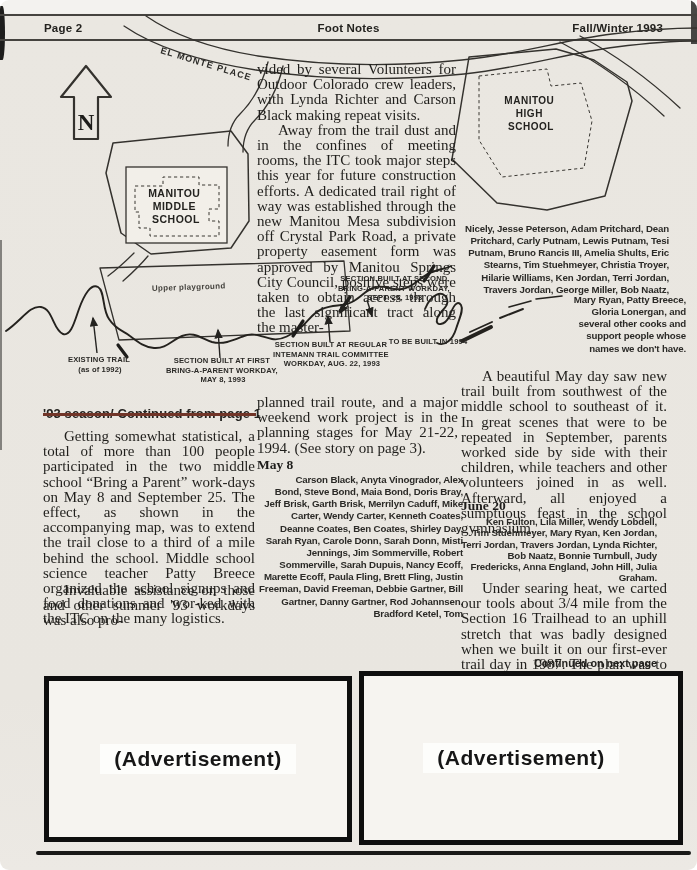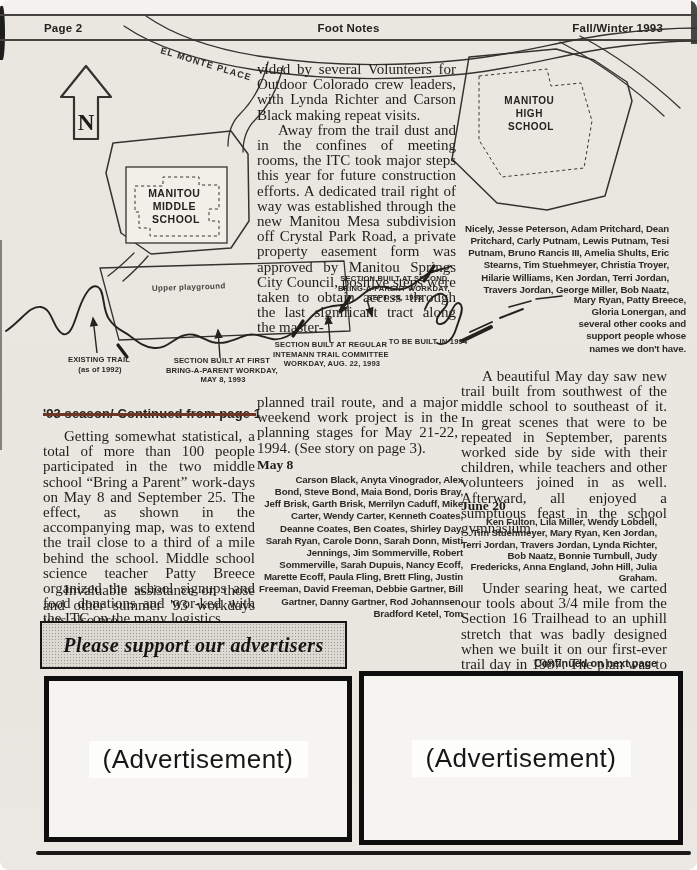--- a/index.html
+++ b/index.html
@@ -25,21 +25,21 @@
   .banner{
     border:2px solid #161616;
     background-color:#dcd9d3;
     background-image:radial-gradient(#9b978f 0.8px, rgba(0,0,0,0) 0.9px);
     background-size:3px 3px;
     display:flex;align-items:center;justify-content:center;
   }
   .banner-text{font-family:"Liberation Serif",serif;font-weight:bold;font-style:italic;font-size:20px;color:#141414;letter-spacing:.4px;}
   .adbox{border:5px solid #0e0e0e;background:#f6f4f0;display:flex;align-items:center;justify-content:center;}
   .ad-strip{background:#fdfdfb;padding:3px 14px;}
-  .ad-text{font-family:"Liberation Sans",sans-serif;font-weight:normal;font-size:26px;color:#161616;letter-spacing:.5px;}
+  .ad-text{font-family:"Liberation Sans",sans-serif;font-weight:bold;font-size:21px;color:#161616;letter-spacing:.5px;}
   .bottom-rule{background:#191918;height:4px;border-radius:2px;}
   .mark{background:#1d1d1c;}
   
   .ln{fill:none;stroke:#34322e;stroke-width:1.3;stroke-linecap:round;stroke-linejoin:round;}
   .lot{stroke-width:1.5;}
   .bld{fill:#f2efe9;stroke:#34322e;stroke-width:1.3;}
   .dashed{fill:none;stroke:#3a3833;stroke-width:1;stroke-dasharray:3.2 2.8;}
   .trail{fill:none;stroke:#24221e;stroke-width:1.9;stroke-linecap:round;}
   .tick{stroke:#1d1c1a;stroke-width:3.2;stroke-linecap:round;}
   .thin{stroke-width:1.6;}
@@ -175,23 +175,20 @@
 
   <div class="abs season-head" style="left:43px;top:393px;width:224px;">'93 season/ Continued from page 1</div>
   <div class="abs season-rule" style="left:43px;top:413px;width:213px;"></div>
   <div class="abs serif indent" style="left:43px;top:429px;width:212px;">Getting somewhat statistical, a total of more than 100 people participated in the two middle school “Bring a Parent” work-days on May 8 and September 25. The effect, as shown in the accompanying map, was to extend the trail close to a third of a mile behind the school. Middle school science teacher Patty Breece organized the school signups and food donations and wor-ked with the ITC on the many logistics.</div>
   <div class="abs serif indent" style="left:43px;top:583px;width:212px;">Invaluable assistance on those and other summer '93 workdays was also pro-</div>
 
   <div class="abs serif" style="left:257px;top:395px;width:201px;">planned trail route, and a major weekend work project is in the planning stages for May 21-22, 1994. (See story on page 3).</div>
   <div class="abs subhead" style="left:257px;top:457px;">May 8</div>
   <div class="abs names" style="left:257px;top:474px;width:206px;text-indent:22px;">Carson Black, Anyta Vinogrador, Alex Bond, Steve Bond, Maia Bond, Doris Bray, Jeff Brisk, Garth Brisk, Merrilyn Caduff, Mike Carter, Wendy Carter, Kenneth Coates, Deanne Coates, Ben Coates, Shirley Day, Sarah Ryan, Carole Donn, Sarah Donn, Misti Jennings, Jim Sommerville, Robert Sommerville, Sarah Dupuis, Nancy Ecoff, Marette Ecoff, Paula Fling, Brett Fling, Justin Freeman, David Freeman, Debbie Gartner, Bill Gartner, Danny Gartner, Rod Johannsen, Bradford Ketel, Tom</div>
 
-  <div class="abs banner" style="left:40px;top:621px;width:303px;height:44px;">
-    <span class="banner-text">Please support our advertisers</span>
-  </div>
 
   <div class="abs adbox" style="left:44px;top:676px;width:298px;height:156px;">
     <span class="ad-strip"><span class="ad-text">(Advertisement)</span></span>
   </div>
   <div class="abs adbox" style="left:359px;top:671px;width:314px;height:164px;">
     <span class="ad-strip"><span class="ad-text">(Advertisement)</span></span>
   </div>
 
   <div class="abs bottom-rule" style="left:36px;top:851px;width:655px;"></div>
 

